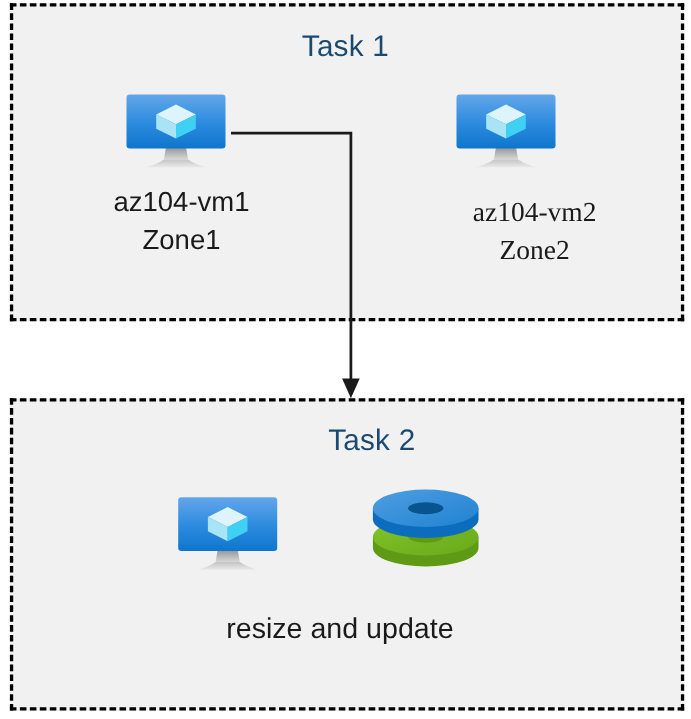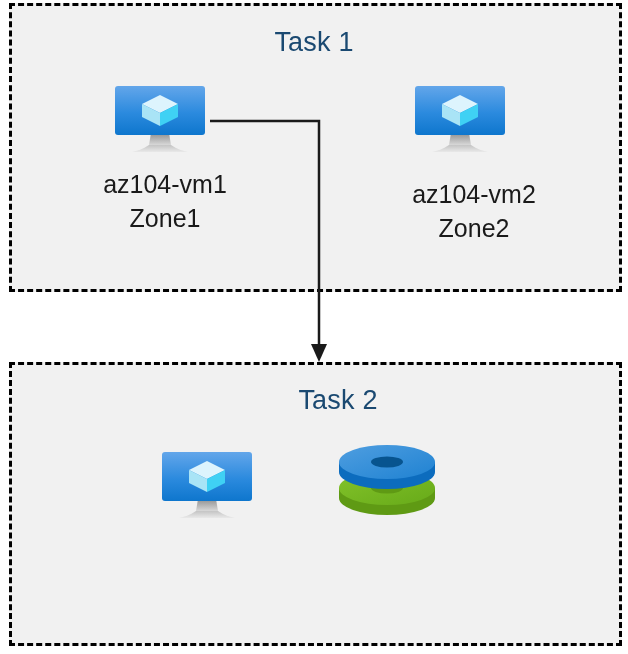--- a/index.html
+++ b/index.html
@@ -44,21 +44,21 @@
   
   .node-label {
     position: absolute;
     text-align: center;
     color: #1a1a1a;
     font-size: 25px;
     line-height: 34px;
     white-space: pre-line;
   }
   #vm1-label { left: 57px;  top: 167px; width: 216px; }
-  #vm2-label { left: 366px; top: 177px; width: 216px; }
+  #vm2-label { left: 378px; top: 177px; width: 216px; font-family: Liberation Serif, serif; }
   #task2-label {
     left: 59px; top: 553px; width: 500px;
     font-size: 26px; line-height: 36px;
   }
 
   
   .vm-icon { position: absolute; }
   #vm1-icon    { left: 110px; top: 81px;  width: 100px; height: 75px; }
   #vm2-icon    { left: 410px; top: 81px;  width: 100px; height: 75px; }
   #vm3-icon    { left: 157px; top: 447px; width: 100px; height: 75px; }
@@ -200,14 +200,15 @@
       <path d="M4,44 L4,54 A48,17 0 0 0 100,54 L100,44 Z" fill="#5f9a14"></path>
       <ellipse cx="52" cy="44" rx="48" ry="17" fill="url(#dgreen)"></ellipse>
       <ellipse cx="52" cy="44" rx="16" ry="5.5" fill="#5f9a14"></ellipse>
 
       <path d="M4,18 L4,28 A48,17 0 0 0 100,28 L100,18 Z" fill="#0c6cbe"></path>
       <ellipse cx="52" cy="18" rx="48" ry="17" fill="url(#dblue)"></ellipse>
       <ellipse cx="52" cy="18" rx="16" ry="5.5" fill="#07548f"></ellipse>
     </svg>
   </div>
 
+  <div id="task2-label" class="node-label">resize and update</div>
 
 </div>
 
 </body></html>

